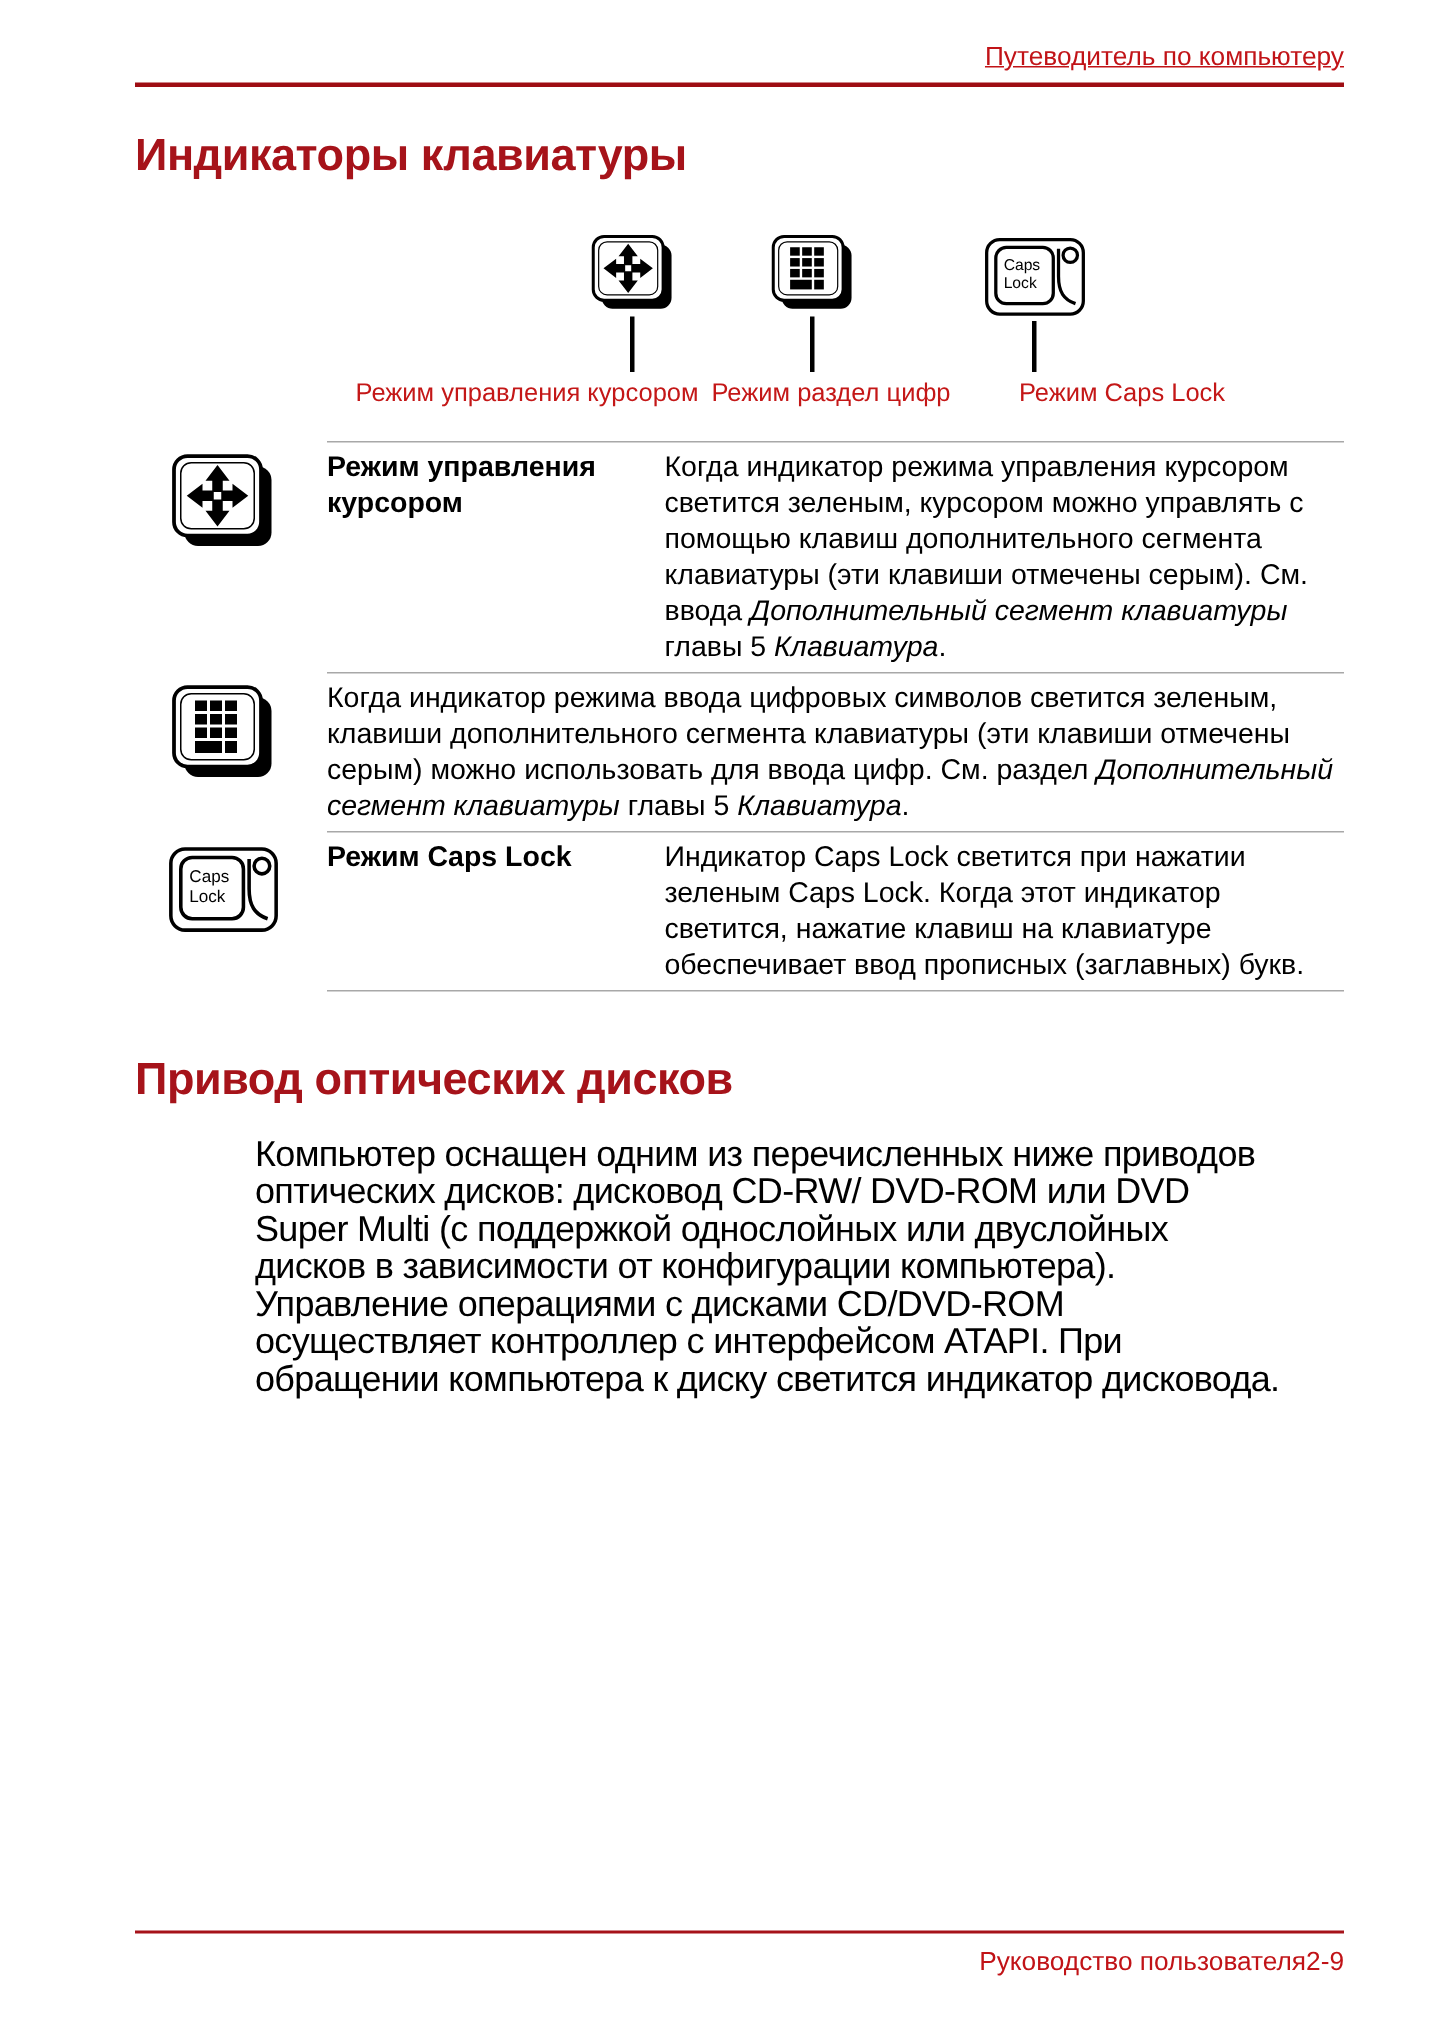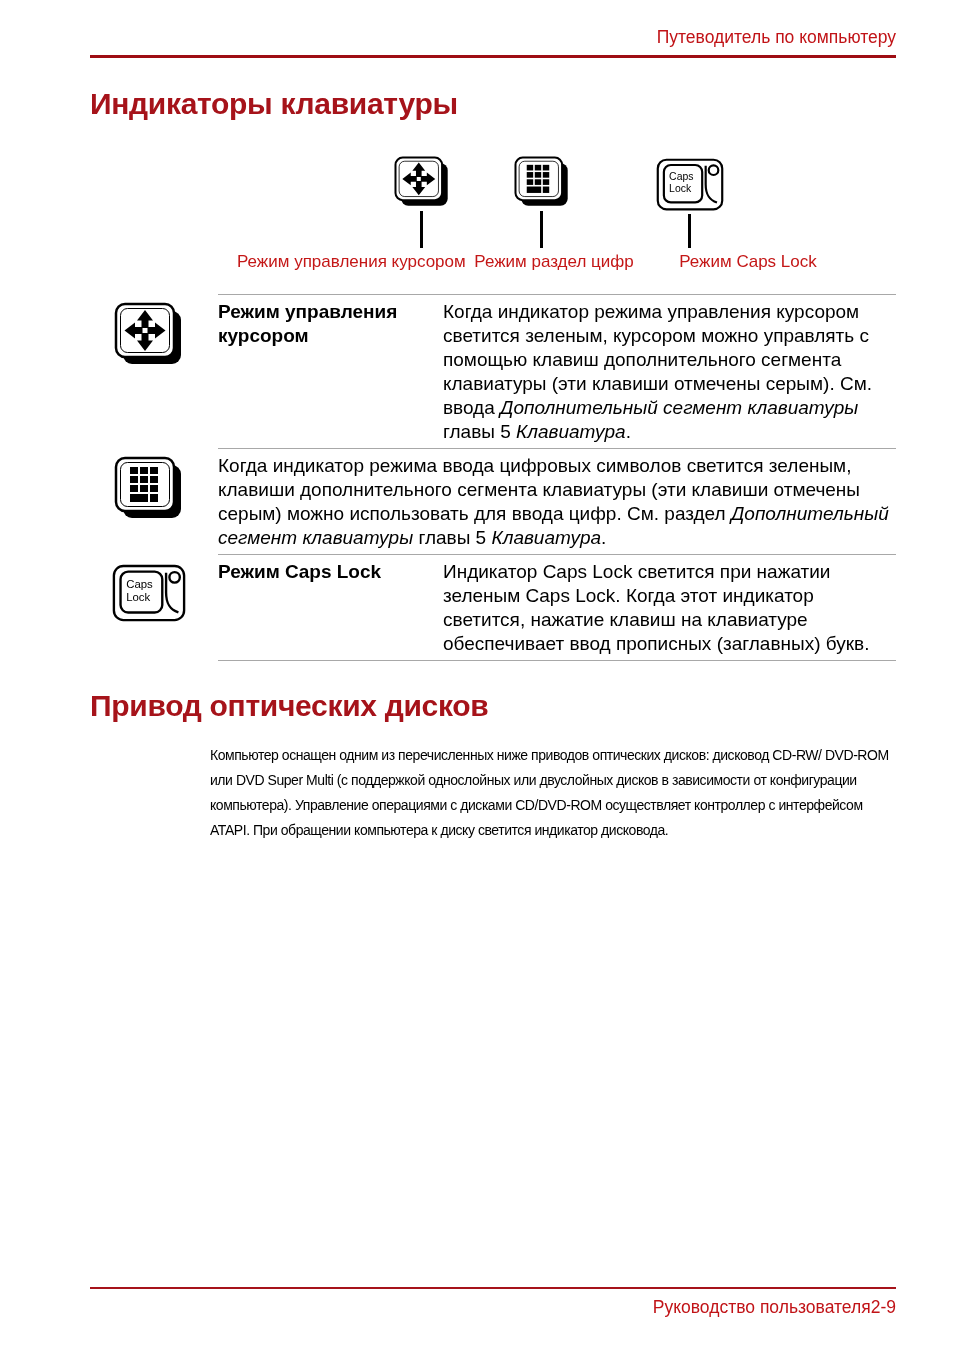--- a/index.html
+++ b/index.html
@@ -12,21 +12,21 @@
     overflow: hidden;
   }
   .page { padding: 0 58px 0 90px; }
 
   
   .hdr {
     padding-top: 27px; padding-bottom: 7px;
     border-bottom: 3px solid #9e0d13;
     text-align: right;
   }
-  .hdr-title { color: #c11317; font-size: 17.5px; }
+  .hdr-title { color: #c11317; font-size: 17.5px; text-decoration: underline; }
 
   
   h1.sec {
     margin-top: 30px;
     font-size: 30px; line-height: 32px; font-weight: bold;
     color: #a6131a; letter-spacing: -0.3px;
   }
 
   
   .diagram { position: relative; height: 124px; margin-top: 36px; }
@@ -48,24 +48,24 @@
   .krow:last-child { border-bottom: 1px solid #a8a8a8; }
   .krow-icon { position: absolute; left: -106px; top: 7px; }
   .term {
     width: 225px; padding-right: 14px; flex-shrink: 0;
     font-weight: bold; font-size: 19px; line-height: 24px;
   }
   .desc { flex: 1; font-size: 19px; line-height: 24px; }
   .it { font-style: italic; text-align: center; }
 
   
-  h1.sec2 { margin-top: 29px; }
+  h1.sec2 { margin-top: 43px; }
   .body-par {
-    margin-left: 120px; margin-top: 21px; width: 686px;
-    font-size: 14px; line-height: 25px; letter-spacing: -0.45px;
+    margin-left: 80px; margin-top: 21px; width: 686px;
+    font-size: 24px; line-height: 25px; letter-spacing: -0.45px;
   }
 
   
   .ftr {
     position: absolute; left: 90px; right: 58px; bottom: 34px;
     border-top: 2px solid #a6131a;
     padding-top: 8px;
     display: flex; justify-content: flex-end;
     color: #c11317; font-size: 17.5px;
   }

